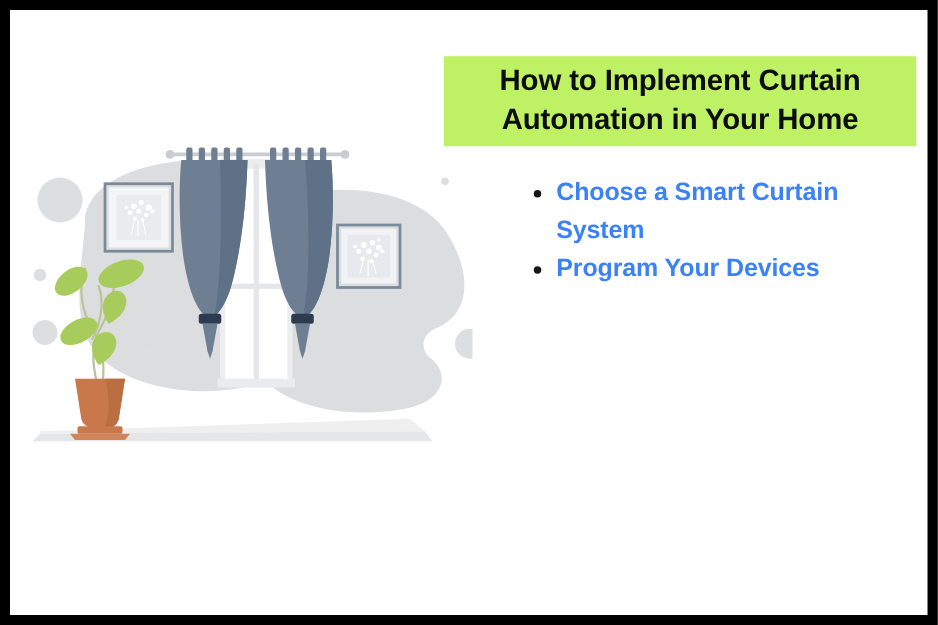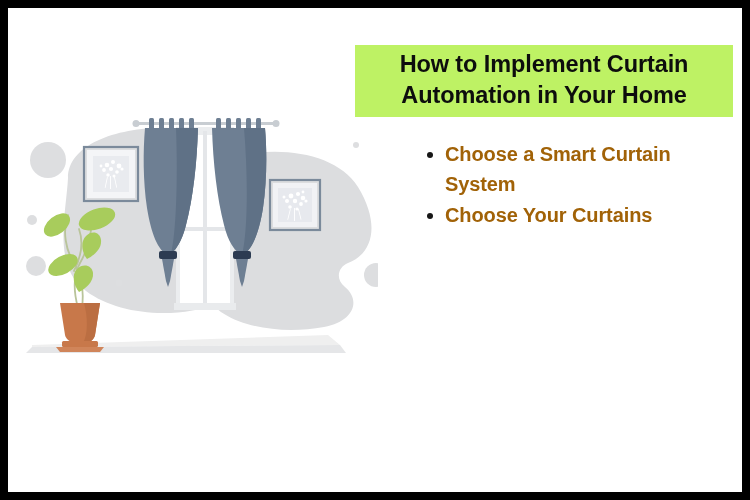--- a/index.html
+++ b/index.html
@@ -53,21 +53,21 @@
   #bullet-list {
     margin-top:22px;
     padding-left:72px;
     list-style:none;
   }
   #bullet-list li {
     position:relative;
     font-size:20px;
     font-weight:bold;
     line-height:1.52;
-    color:#a16207;
+    color:#3b82f6;
     margin-bottom:1px;
     padding-left:18px;
     letter-spacing:-0.1px;
   }
   #bullet-list li::before {
     content:"";
     position:absolute;
     left:0px; top:13px;
     width:6px; height:6px;
     border-radius:50%;
@@ -232,19 +232,19 @@
       <div id="title-band">
         <div id="title-text">How to Implement Curtain
 Automation in Your Home</div>
       </div>
 
       <ul id="bullet-list">
         <li>
           <span>Choose a Smart Curtain System</span>
         </li>
         <li>
-          <span>Choose Your Curtains</span>
+          <span>Program Your Devices</span>
         </li>
       </ul>
 
     </div>
   </div>
 </div>
 
 </body></html>

